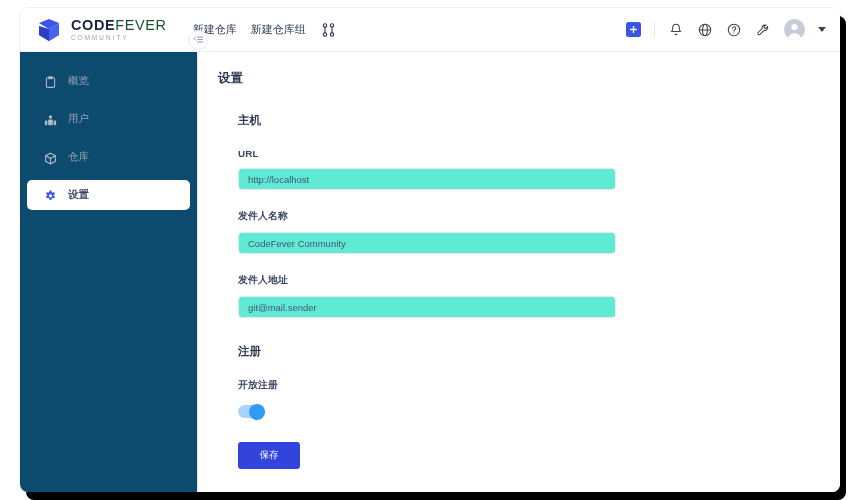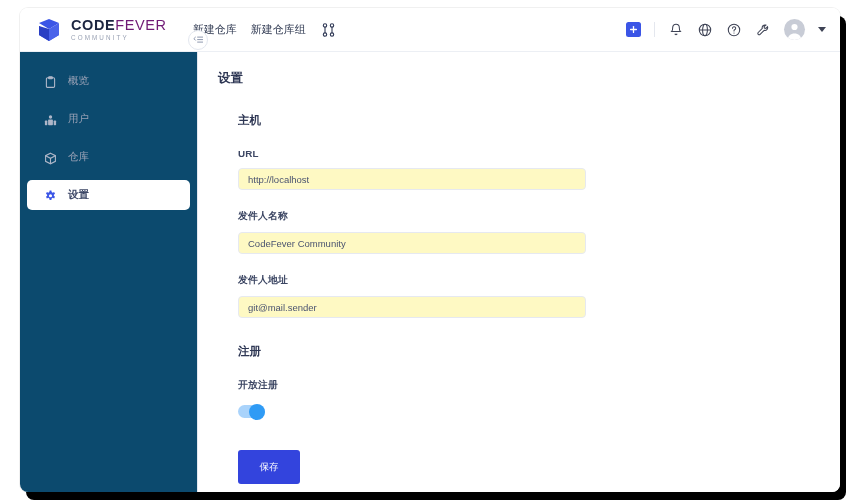--- a/index.html
+++ b/index.html
@@ -45,21 +45,21 @@
   }
   .brand-mark { width: 26px; height: 24px; flex: none; }
   .brand-text { line-height: 1; }
   .brand-title {
     font-size: 14.5px;
     letter-spacing: 0.6px;
     color: #1f2a44;
     white-space: nowrap;
   }
   .brand-title b { font-weight: 700; color: #1c2540; }
-  .brand-title span.light { font-weight: 400; color: #701a75; }
+  .brand-title span.light { font-weight: 400; color: #14532d; }
   .brand-sub {
     font-size: 6.3px;
     letter-spacing: 2.1px;
     color: #9aa2b4;
     margin-top: 3px;
   }
 
   .nav-links {
     display: flex;
     align-items: center;
@@ -179,26 +179,26 @@
     margin-top: 26px;
   }
   .field-label {
     font-size: 9.8px;
     font-weight: 700;
     color: #3c4663;
     margin-top: 20px;
     letter-spacing: 0.2px;
   }
   .text-input {
-    width: 348px;
+    width: 378px;
     height: 22px;
     margin-top: 9px;
     border: 1px solid #e6e9f0;
     border-radius: 4px;
-    background: #fef9c3;
+    background: #5eead4;
     font-family: "Liberation Sans", "DejaVu Sans", sans-serif;
     font-size: 9.5px;
     color: #4a5370;
     padding: 5px 9px;
     outline: none;
   }
   .text-input::placeholder { color: #9aa2b6; }
 
   .toggle {
     margin-top: 13px;
@@ -210,22 +210,22 @@
   }
   .toggle .knob {
     position: absolute;
     right: 0; top: -1.5px;
     width: 16px; height: 16px;
     border-radius: 50%;
     background: #2f9bf5;
   }
 
   .save-btn {
-    margin-top: 32px;
-    width: 62px; height: 34px;
+    margin-top: 24px;
+    width: 62px; height: 27px;
     background: #3344dd;
     border: none;
     border-radius: 3px;
     color: #ffffff;
     font-family: "Liberation Sans", "DejaVu Sans", sans-serif;
     font-size: 9.5px;
     cursor: pointer;
   }
 </style>
 </head>

